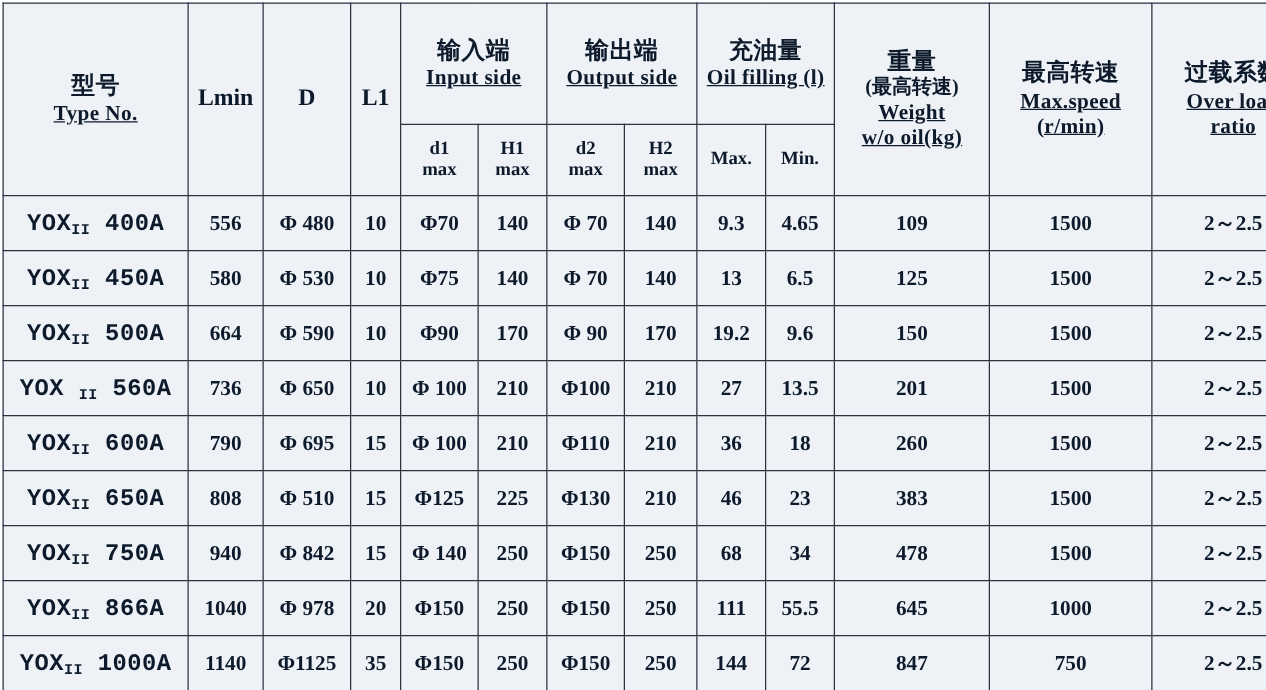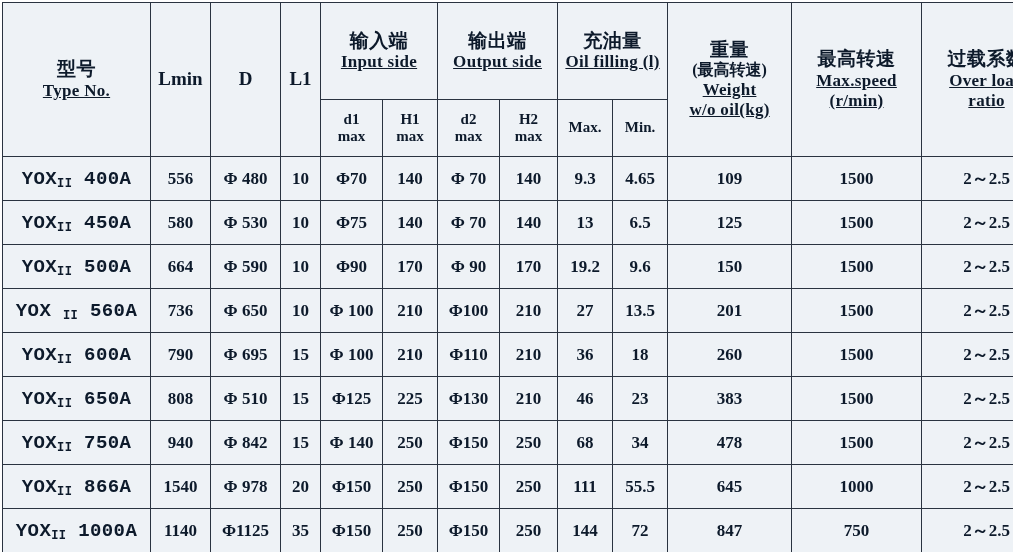--- a/index.html
+++ b/index.html
@@ -262,21 +262,21 @@
         <td>Φ150</td>
         <td>250</td>
         <td>68</td>
         <td>34</td>
         <td>478</td>
         <td>1500</td>
         <td>2～2.5</td>
       </tr>
       <tr>
         <td class="model"><span>YOX</span><sub>II</sub><span> 866A</span></td>
-        <td>1540</td>
+        <td>1040</td>
         <td>Φ 978</td>
         <td>20</td>
         <td>Φ150</td>
         <td>250</td>
         <td>Φ150</td>
         <td>250</td>
         <td>111</td>
         <td>55.5</td>
         <td>645</td>
         <td>1000</td>

